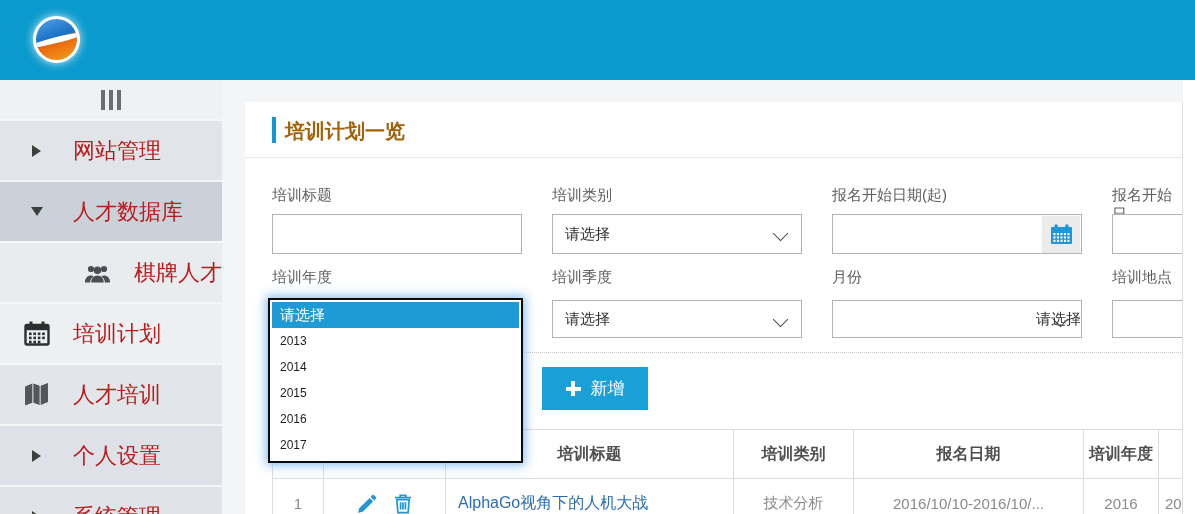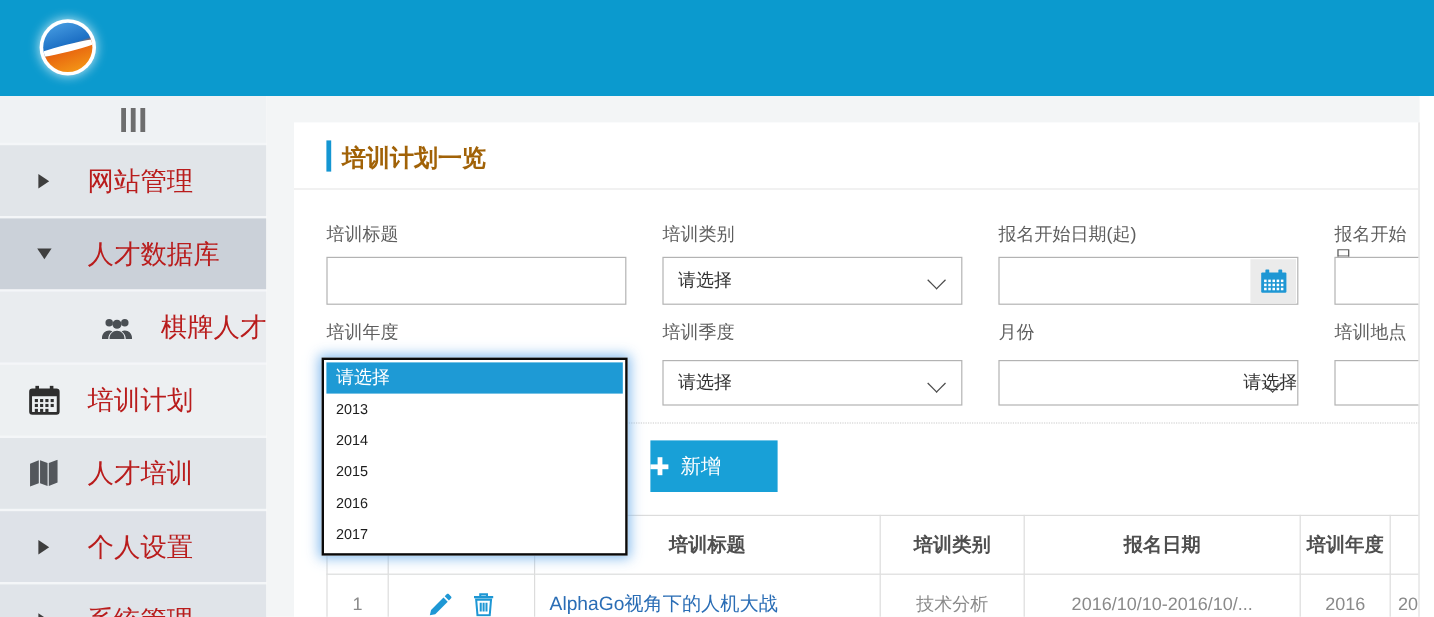--- a/index.html
+++ b/index.html
@@ -47,21 +47,21 @@
   .sval{display:block;line-height:36px;padding-left:12px;font-size:15px;color:#333;}
   .chev{position:absolute;right:15px;top:13px;width:11px;height:11px;
     border-right:1.5px solid #4a4a4a;border-bottom:1.5px solid #4a4a4a;transform:rotate(45deg);}
   .datebtn{position:absolute;right:1px;top:1px;width:38px;height:36px;background:#ebebeb;
     display:flex;align-items:center;justify-content:center;cursor:pointer;}
   .ir1 .datebtn{height:37px;}
 
   .dotted{position:absolute;left:27px;top:250px;width:911px;border-top:1px dotted #c9c9c9;}
 
   .addbtn{position:absolute;left:297px;top:265px;width:106px;height:43px;background:#18a0d7;
-    color:#fff;display:flex;align-items:center;gap:10px;font-size:17px;cursor:pointer;}
+    color:#fff;display:flex;align-items:center;justify-content:center;gap:10px;font-size:17px;cursor:pointer;}
   .plus{position:relative;width:15px;height:15px;}
   .plus::before{content:"";position:absolute;left:5.5px;top:0;width:4px;height:15px;background:#fff;}
   .plus::after{content:"";position:absolute;left:0;top:5.5px;width:15px;height:4px;background:#fff;}
 
   
   .tbl{position:absolute;left:27px;top:327px;width:1086px;border-collapse:collapse;table-layout:fixed;}
   .tbl th{height:49px;border:1px solid #dcdcdc;font-size:16px;color:#4f4f4f;font-weight:bold;text-align:center;}
   .tbl td{height:50px;border:1px solid #dcdcdc;font-size:15px;color:#8a8a8a;text-align:center;}
   .tbl td.title-cell{text-align:left;padding-left:12px;font-size:16px;}
   .tbl td.title-cell span{color:#2a6db5;cursor:pointer;}

